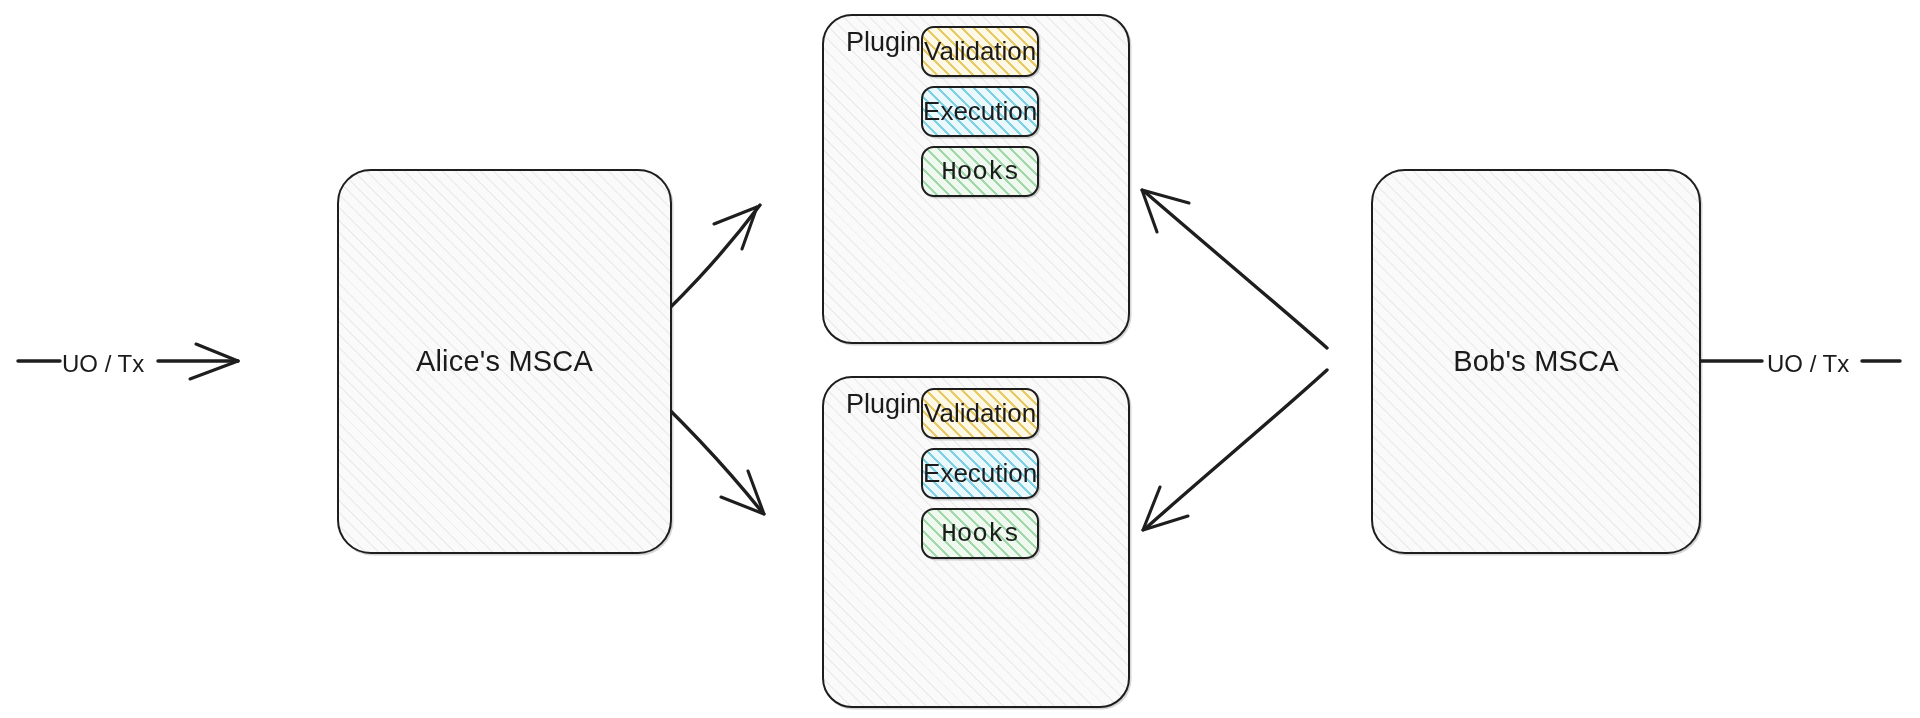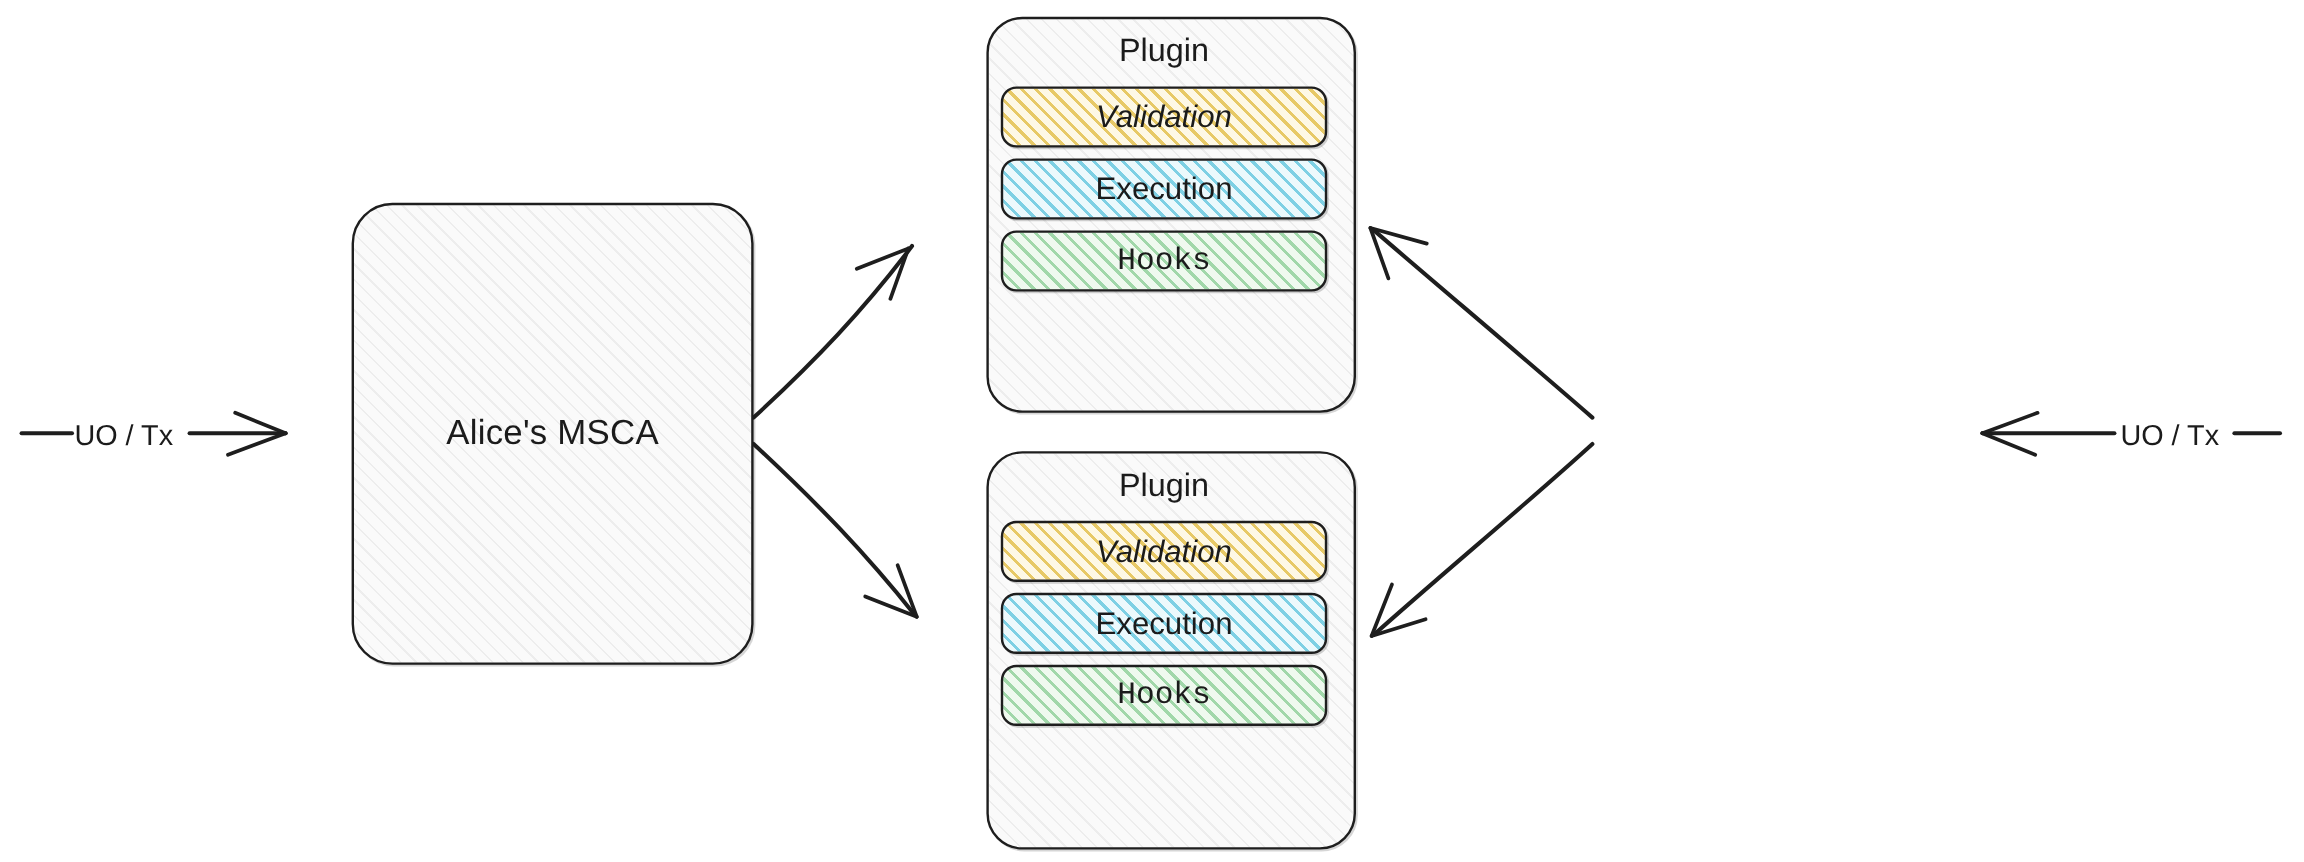--- a/index.html
+++ b/index.html
@@ -39,21 +39,20 @@
       rgba(0,0,0,0) 9px);
   }
   .hatch-yellow {
     background-color: #fdf6dd;
     background-image: repeating-linear-gradient(
       45deg,
       rgba(224,186,63,0.75) 0px,
       rgba(224,186,63,0.75) 2.6px,
       rgba(255,255,255,0.25) 2.6px,
       rgba(255,255,255,0.25) 8.5px);
-    font-style: italic;
   }
   .hatch-blue {
     background-color: #e6f7fb;
     background-image: repeating-linear-gradient(
       45deg,
       rgba(86,193,219,0.72) 0px,
       rgba(86,193,219,0.72) 2.6px,
       rgba(255,255,255,0.25) 2.6px,
       rgba(255,255,255,0.25) 8.5px);
     text-align: right;
@@ -75,31 +74,32 @@
     border: 2.6px solid #1e1e1e;
     border-radius: 34px;
     box-sizing: border-box;
     display: flex;
     align-items: center;
     justify-content: center;
     color: #1b1b1b;
     font-size: 29px;
     letter-spacing: 0.2px;
     box-shadow: 1.5px 1.5px 0 rgba(30,30,30,0.18);
+    margin-left: 44px;
   }
 
   
   .plugin-box {
     position: absolute;
     border: 2.6px solid #1e1e1e;
     border-radius: 30px;
     box-sizing: border-box;
-    padding: 10px 22px 18px 10px;
-    display: flex;
-    flex-direction: column;
+    padding: 10px 22px 18px 22px;
+    display: flex;
+    flex-direction: row;
     align-items: stretch;
     box-shadow: 1.5px 1.5px 0 rgba(30,30,30,0.18);
   }
   .plugin-title {
     text-align: center;
     font-size: 27px;
     color: #1b1b1b;
     margin-bottom: 12px;
     line-height: 1.25;
   }
@@ -175,20 +175,23 @@
         <path d="M1652,361 L1698,344" stroke-width="3.1"></path>
         <path d="M1652,361 L1696,379" stroke-width="3.1"></path>
       </g>
     </g>
   </svg>
 
   <div class="msca hatch-grey" style="left:293px; top:169px; width:335px; height:385px;">
     <span>Alice's MSCA</span>
   </div>
 
+  <div class="msca hatch-grey" style="left:1327px; top:169px; width:330px; height:385px;">
+    <span>Bob's MSCA</span>
+  </div>
 
   <div class="plugin-box hatch-grey" style="left:822px; top:14px; width:308px; height:330px;">
     <div class="plugin-title">Plugin</div>
     <div class="plugin-rows">
       <div class="plugin-row hatch-yellow">
         <span>Validation</span>
       </div>
       <div class="plugin-row hatch-blue">
         <span>Execution</span>
       </div>

